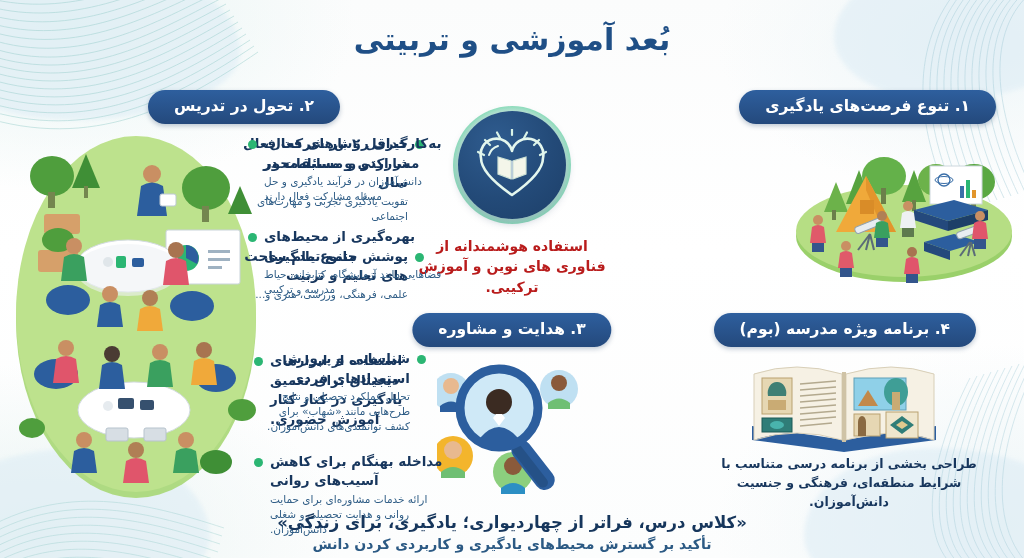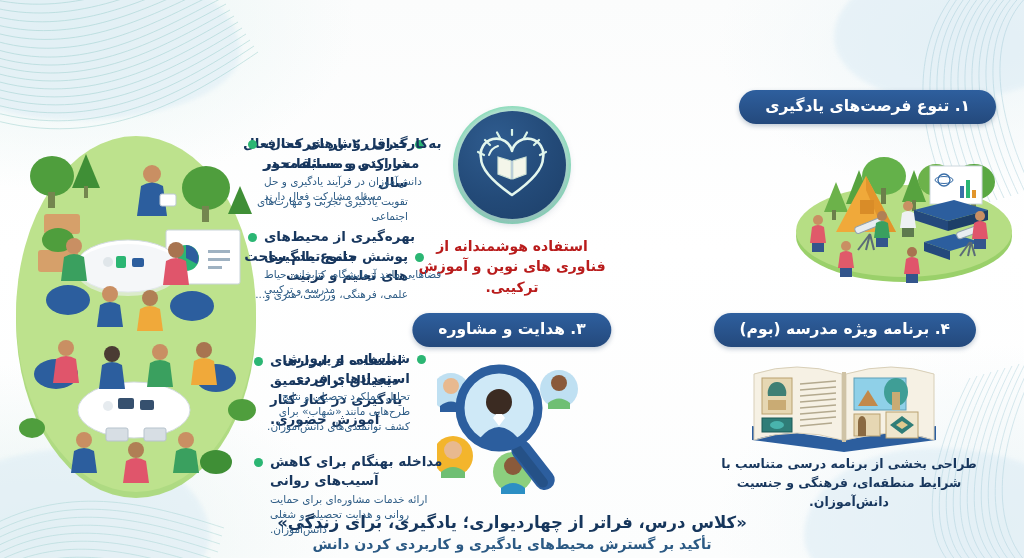--- a/index.html
+++ b/index.html
@@ -255,22 +255,24 @@
         <path d="M0,184 C74,134 154,154 234,180"></path>
           <path d="M0,176 C76,126 156,146 236,172"></path>
         <path d="M0,168 C78,118 158,138 238,164"></path>
           <path d="M0,160 C80,110 160,130 240,156"></path>
         <path d="M0,152 C82,102 162,122 242,148"></path>
           <path d="M0,144 C84,94 164,114 244,140"></path>
       </g>
     </svg>
   </div>
 
+  <div class="title">بُعد آموزشی و تربیتی</div>
 
   <div class="pill pill-1">۱. تنوع فرصت‌های یادگیری</div>
+  <div class="pill pill-2">۲. تحول در تدریس</div>
   <div class="pill pill-3">۳. هدایت و مشاوره</div>
   <div class="pill pill-4">۴. برنامه ویژه مدرسه (بوم)</div>
 
   <div class="illus il-camp">
     <svg width="238" height="168" viewBox="0 0 238 168">
       <ellipse cx="120" cy="112" rx="108" ry="46" fill="#9ad06a"></ellipse>
       <ellipse cx="120" cy="107" rx="108" ry="46" fill="#b6de84"></ellipse>
 
       <g>
         <path d="M40,88 l12,-30 l12,30 z" fill="#6cb24a"></path>

